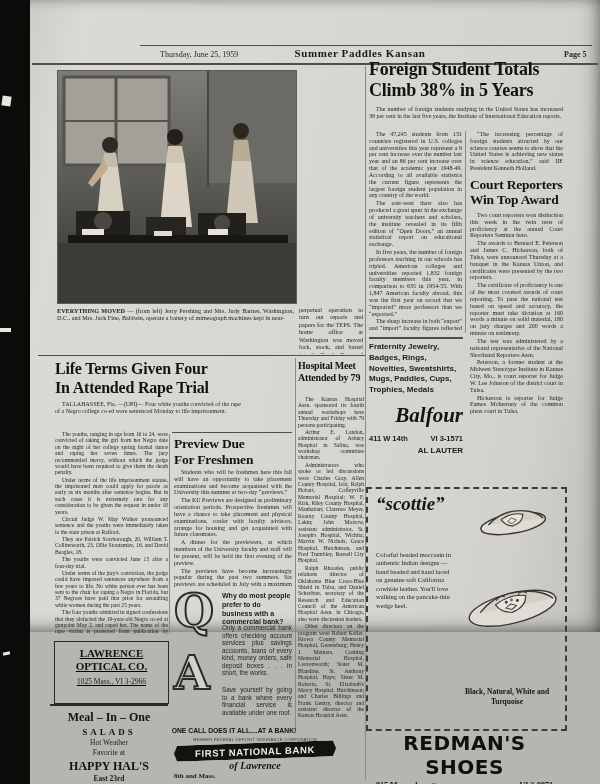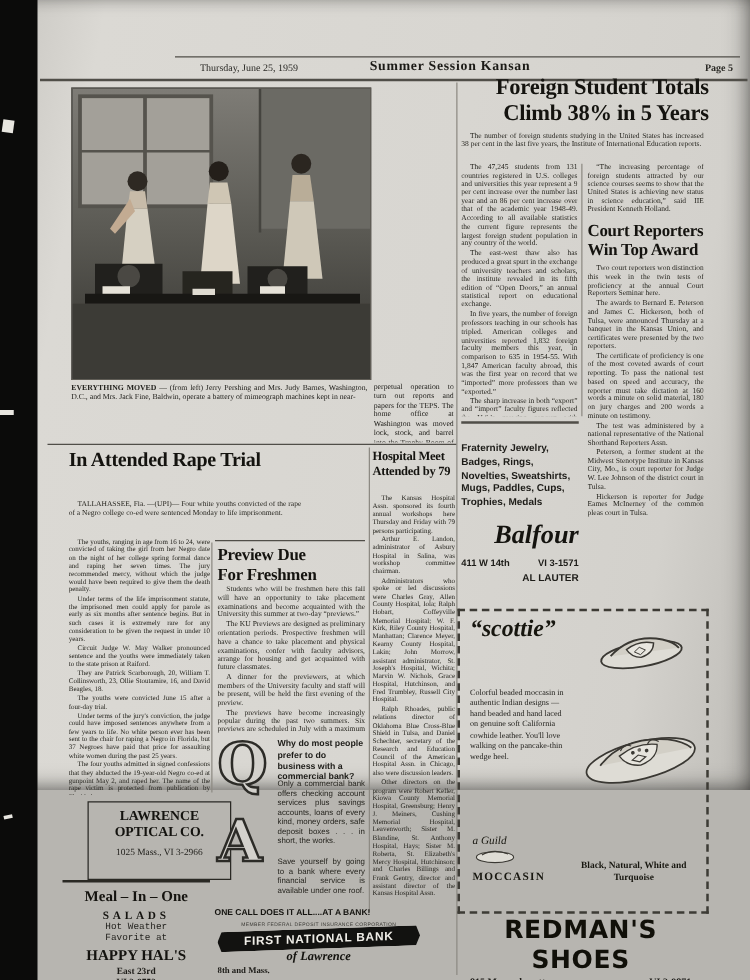--- a/index.html
+++ b/index.html
@@ -52,31 +52,31 @@
           transform:skewY(-2deg);clip-path:polygon(2% 0,98% 0,100% 50%,98% 100%,2% 100%,0 50%);}
   .of-line{font-style:italic;font-weight:bold;font-size:10px;text-align:center;color:#14130f;}
   .bank-addr{font-weight:bold;font-size:7px;text-align:left;color:#1d1c18;font-family:Liberation Serif, serif;}
   
   .optical{border:1.5px solid #2a2924;text-align:center;padding-top:5px;}
   .opt-name{font-weight:bold;font-size:11px;line-height:1.2;color:#14130f;}
   .opt-addr{font-size:7.5px;margin-top:4px;color:#23221e;}
   .meal{border-top:2px solid #2a2924;text-align:center;padding-top:4px;}
   .meal-title{font-weight:bold;font-size:12px;color:#14130f;}
   .meal-item{font-weight:bold;font-size:9px;letter-spacing:3px;margin-top:2px;color:#14130f;}
-  .meal-l{font-size:7.5px;margin-top:1px;color:#23221e;font-family:Liberation Mono, monospace;}
+  .meal-l{font-size:7.5px;margin-top:1px;color:#23221e;}
   .meal-place{font-weight:bold;font-size:12px;margin-top:2px;color:#14130f;}
   .meal-ap{font-weight:bold;font-size:7.5px;color:#1d1c18;}
 </style>
 </head>
 <body>
 
 <div class="page">
 
   <span class="abs mast-date" style="left:160px;top:50px;">Thursday, June 25, 1959</span>
-  <span class="abs mast-title" style="left:280px;top:47px;width:160px;text-align:center;">Summer Session Kansan</span>
+  <span class="abs mast-title" style="left:280px;top:47px;width:160px;text-align:center;">Summer Paddles Kansan</span>
   <span class="abs mast-page" style="left:545px;top:50px;padding-left:19px;">Page 5</span>
   <div class="hrule" style="left:140px;top:45px;width:452px;height:1px;"></div>
   <div class="hrule" style="left:32px;top:63px;width:566px;height:1.5px;"></div>
 
   <div class="vrule" style="left:365px;top:66px;height:714px;"></div>
   <div class="vrule" style="left:465px;top:131px;height:202px;"></div>
   <div class="vrule" style="left:295px;top:358px;height:372px;"></div>
   <div class="vrule" style="left:169px;top:434px;height:200px;"></div>
   <div class="hrule" style="left:38px;top:355px;width:327px;height:1px;"></div>
   <div class="hrule" style="left:369px;top:337px;width:94px;height:2px;"></div>
@@ -122,21 +122,21 @@
   </div>
 
   <div class="abs cap" style="left:57px;top:307px;width:237px;">
     <b>EVERYTHING MOVED</b>
     <span>— (from left) Jerry Pershing and Mrs. Judy Barnes, Washington, D.C., and Mrs. Jack Fine, Baldwin, operate a battery of mimeograph machines kept in near-</span>
   </div>
   <div class="abs cap" style="left:299px;top:306px;width:64px;height:48px;overflow:hidden;">
     <span>perpetual operation to turn out reports and papers for the TEPS. The home office at Washington was moved lock, stock, and barrel into the Trophy Room of the Kansas Union.</span>
   </div>
 
-  <div class="abs hl" style="left:369px;top:59px;width:198px;font-size:18px;line-height:1.18;text-align:right;">
+  <div class="abs hl" style="left:369px;top:59px;width:198px;font-size:18px;line-height:1.18;">
     <div>Foreign Student Totals</div>
     <div>Climb 38% in 5 Years</div>
   </div>
   <div class="abs body-txt" style="left:369px;top:106px;width:194px;height:24px;">
     <p>The number of foreign students studying in the United States has increased 38 per cent in the last five years, the Institute of International Education reports.</p>
   </div>
   <div class="abs body-txt" style="left:369px;top:131px;width:93px;height:202px;">
     <p>The 47,245 students from 131 countries registered in U.S. colleges and universities this year represent a 9 per cent increase over the number last year and an 86 per cent increase over that of the academic year 1948-49. According to all available statistics the current figure represents the largest foreign student population in any country of the world.</p>
     <p>The east-west thaw also has produced a great spurt in the exchange of university teachers and scholars, the institute revealed in its fifth edition of “Open Doors,” an annual statistical report on educational exchange.</p>
     <p>In five years, the number of foreign professors teaching in our schools has tripled. American colleges and universities reported 1,832 foreign faculty members this year, in comparison to 635 in 1954-55. With 1,847 American faculty abroad, this was the first year on record that we “imported” more professors than we “exported.”</p>
@@ -155,20 +155,21 @@
       <p>Two court reporters won distinction this week in the twin tests of proficiency at the annual Court Reporters Seminar here.</p>
       <p>The awards to Bernard E. Peterson and James C. Hickerson, both of Tulsa, were announced Thursday at a banquet in the Kansas Union, and certificates were presented by the two reporters.</p>
       <p>The certificate of proficiency is one of the most coveted awards of court reporting. To pass the national test based on speed and accuracy, the reporter must take dictation at 160 words a minute on solid material, 180 on jury charges and 200 words a minute on testimony.</p>
       <p>The test was administered by a national representative of the National Shorthand Reporters Assn.</p>
       <p>Peterson, a former student at the Midwest Stenotype Institute in Kansas City, Mo., is court reporter for Judge W. Lee Johnson of the district court in Tulsa.</p>
       <p>Hickerson is reporter for Judge Eames McInerney of the common pleas court in Tulsa.</p>
     </div>
   </div>
 
   <div class="abs hl" style="left:55px;top:360px;width:188px;font-size:16px;line-height:1.18;">
+    <div>Life Terms Given Four</div>
     <div>In Attended Rape Trial</div>
   </div>
   <div class="abs body-txt" style="left:55px;top:401px;width:186px;height:28px;">
     <p>TALLAHASSEE, Fla. —(UPI)— Four white youths convicted of the rape of a Negro college co-ed were sentenced Monday to life imprisonment.</p>
   </div>
   <div class="abs body-txt" style="left:55px;top:431px;width:113px;height:205px;font-size:5.6px;">
     <p>The youths, ranging in age from 16 to 24, were convicted of taking the girl from her Negro date on the night of her college spring formal dance and raping her seven times. The jury recommended mercy, without which the judge would have been required to give them the death penalty.</p>
     <p>Under terms of the life imprisonment statute, the imprisoned men could apply for parole as early as six months after sentence begins. But in such cases it is extremely rare for any consideration to be given the request in under 10 years.</p>
     <p>Circuit Judge W. May Walker pronounced sentence and the youths were immediately taken to the state prison at Raiford.</p>
     <p>They are Patrick Scarborough, 20, William T. Collinsworth, 23, Ollie Stoutamire, 16, and David Beagles, 18.</p>
@@ -194,21 +195,21 @@
     <div>Attended by 79</div>
   </div>
   <div class="abs body-txt" style="left:298px;top:396px;width:66px;height:362px;font-size:5.6px;">
     <p>The Kansas Hospital Assn. sponsored its fourth annual workshops here Thursday and Friday with 79 persons participating.</p>
     <p>Arthur E. Landon, administrator of Asbury Hospital in Salina, was workshop committee chairman.</p>
     <p>Administrators who spoke or led discussions were Charles Gray, Allen County Hospital, Iola; Ralph Hobart, Coffeyville Memorial Hospital; W. F. Kirk, Riley County Hospital, Manhattan; Clarence Meyer, Kearny County Hospital, Lakin; John Morrow, assistant administrator, St. Joseph's Hospital, Wichita; Marvin W. Nichols, Grace Hospital, Hutchinson, and Fred Trumbley, Russell City Hospital.</p>
     <p>Ralph Rhoades, public relations director of Oklahoma Blue Cross-Blue Shield in Tulsa, and Daniel Schechter, secretary of the Research and Education Council of the American Hospital Assn. in Chicago, also were discussion leaders.</p>
     <p>Other directors on the program were Robert Keller, Kiowa County Memorial Hospital, Greensburg; Henry J. Meiners, Cushing Memorial Hospital, Leavenworth; Sister M. Blandine, St. Anthony Hospital, Hays; Sister M. Roberta, St. Elizabeth's Mercy Hospital, Hutchinson; and Charles Billings and Frank Gentry, director and assistant director of the Kansas Hospital Assn.</p>
   </div>
 
-  <div class="abs" style="left:369px;top:354px;width:94px;height:140px;">
+  <div class="abs" style="left:369px;top:342px;width:94px;height:140px;">
     <div class="balf-items sans">Fraternity Jewelry, Badges, Rings, Novelties, Sweatshirts, Mugs, Paddles, Cups, Trophies, Medals</div>
     <div class="balf-name">Balfour</div>
     <div class="balf-row sans">
       <span>411 W 14th</span>
       <span>VI 3-1571</span>
     </div>
     <div class="balf-agent sans">AL LAUTER</div>
   </div>
 
   <div class="abs scottie-box" style="left:366px;top:487px;width:197px;height:240px;">
@@ -227,40 +228,32 @@
         <ellipse cx="55" cy="42" rx="48" ry="16" fill="#dedcd5" stroke="#3a3833" stroke-width="1.5"></ellipse>
         <path d="M20 38 Q45 18 82 30 Q95 35 100 42" fill="#d2cfc6" stroke="#3a3833" stroke-width="1.5"></path>
         <path d="M38 34 Q55 26 72 32 Q70 44 54 46 Q42 44 38 34 Z" fill="#e6e4dd" stroke="#3a3833" stroke-width="1.2"></path>
         <circle cx="50" cy="34" r="1.6" fill="#3a3833"></circle>
         <circle cx="56" cy="33" r="1.6" fill="#6b6862"></circle>
         <circle cx="62" cy="35" r="1.6" fill="#3a3833"></circle>
         <path d="M48 40 L54 37 L60 40 L54 43 Z" fill="none" stroke="#3a3833" stroke-width="1"></path>
         <path d="M40 30 Q44 24 50 28 M64 30 Q68 24 74 30" stroke="#3a3833" fill="none" stroke-width="1"></path>
       </g>
     </svg>
-    <div class="abs" style="left:10px;top:178px;">
-      <div class="guild-a">a Guild</div>
-      <svg viewBox="0 0 40 16" width="36" height="14">
-        <ellipse cx="20" cy="10" rx="17" ry="5" fill="#dedcd5" stroke="#3a3833" stroke-width="1"></ellipse>
-        <path d="M8 8 Q18 2 32 7" fill="none" stroke="#3a3833" stroke-width="1"></path>
-      </svg>
-      <div class="guild-b">MOCCASIN</div>
-    </div>
     <div class="abs scottie-colors" style="left:88px;top:198px;width:102px;">Black, Natural, White and Turquoise</div>
   </div>
 
   <div class="abs" style="left:366px;top:731px;width:197px;">
     <div class="redman-name">REDMAN'S SHOES</div>
     <div class="redman-row">
       <span>815 Massachusetts</span>
       <span>VI 3-9871</span>
     </div>
   </div>
 
-  <div class="abs optical" style="left:70px;top:641px;width:113px;height:56px;">
+  <div class="abs optical" style="left:54px;top:641px;width:113px;height:56px;text-decoration:underline;">
     <div class="opt-name">LAWRENCE</div>
     <div class="opt-name">OPTICAL CO.</div>
     <div class="opt-addr">1025 Mass., VI 3-2966</div>
   </div>
 
   <div class="abs meal" style="left:50px;top:704px;width:118px;height:78px;">
     <div class="meal-title">Meal – In – One</div>
     <div class="meal-item">SALADS</div>
     <div class="meal-l">Hot Weather</div>
     <div class="meal-l">Favorite at</div>

